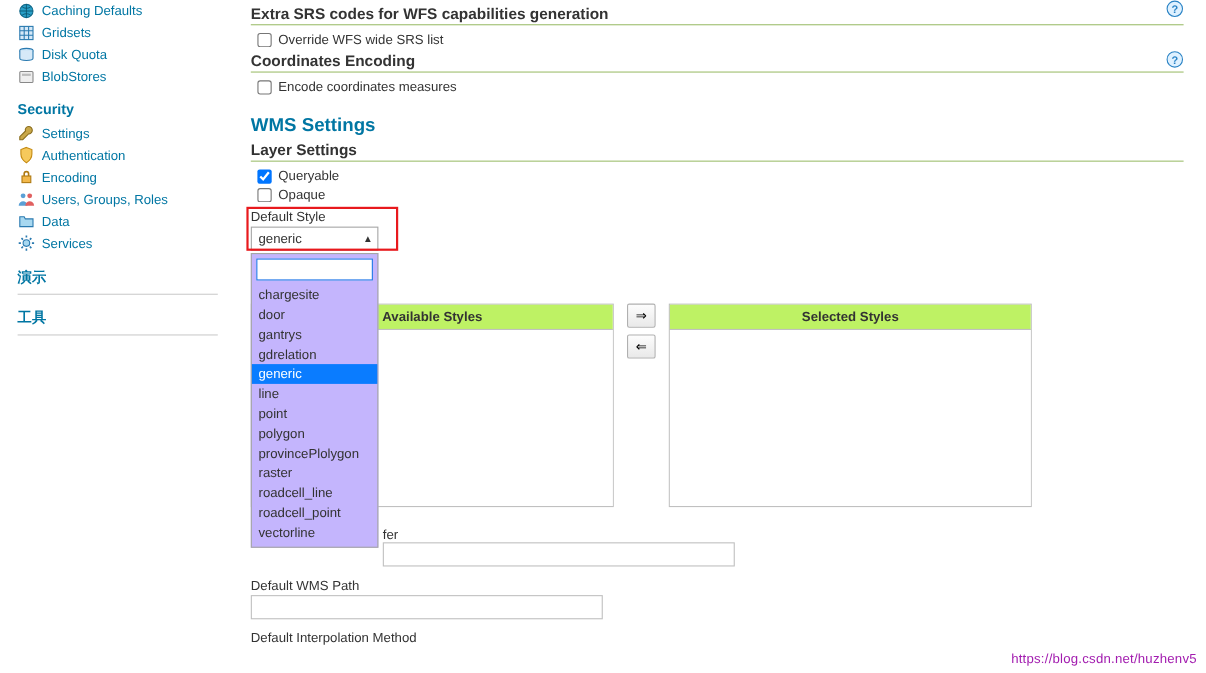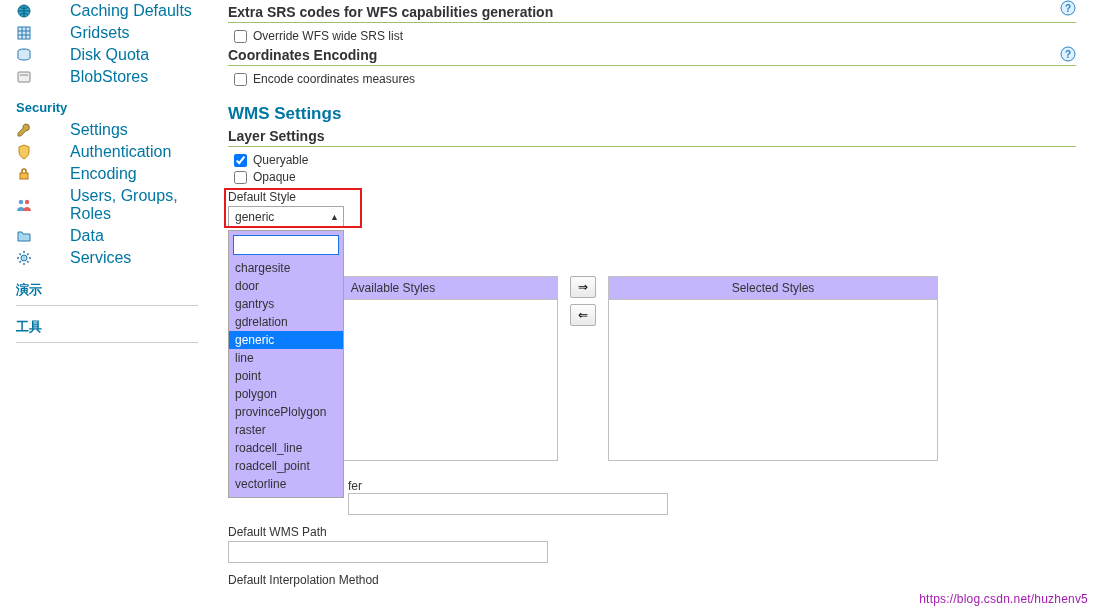--- a/index.html
+++ b/index.html
@@ -16,23 +16,22 @@
   }
   .layout { display: flex; }
   .sidebar {
     width: 208px;
     padding: 0 10px 0 16px;
   }
   .sidebar-item {
     display: flex;
     align-items: center;
     padding: 2px 0;
-    font-size: 16px;
+    font-size: 12px;
     cursor: pointer;
-    gap: 32px;
   }
   .sidebar-item .label {
     color: #0076a3;
     margin-left: 6px;
   }
   .sidebar-heading {
     color: #0076a3;
     font-weight: bold;
     font-size: 13px;
     margin: 12px 0 4px 0;
@@ -174,24 +173,24 @@
     display: flex;
     align-items: flex-start;
     margin-top: 48px;
     gap: 12px;
   }
   .list-panel {
     border: 1px solid #c0c0c0;
     width: 330px;
   }
   .list-header {
-    background: #c4b5fd;
+    background: #bef264;
     border-bottom: 1px solid #c0c0c0;
     padding: 4px 6px;
-    font-weight: normal;
+    font-weight: bold;
     font-size: 12px;
     text-align: center;
   }
   .list-body {
     height: 160px;
     overflow-y: scroll;
     background: #fff;
   }
   .transfer-buttons {
     display: flex;

